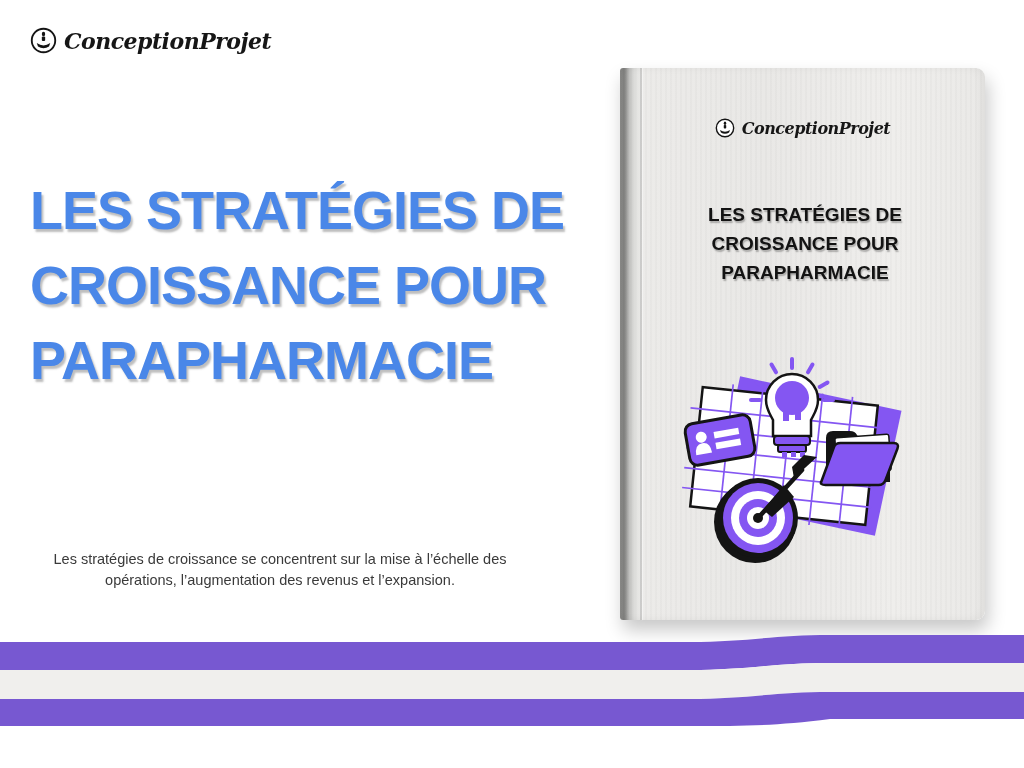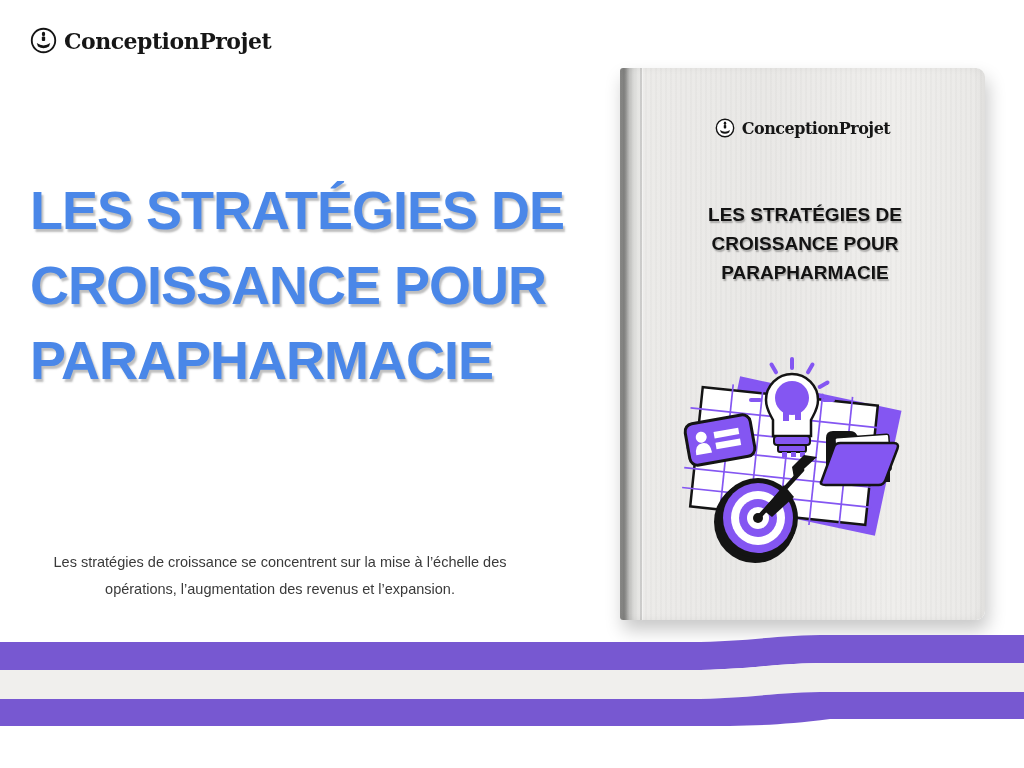--- a/index.html
+++ b/index.html
@@ -11,35 +11,35 @@
     position:relative;
   }
   .slide{position:absolute;inset:0;width:1024px;height:768px;background:#fff;}
 
   
   .logo-row{position:absolute;display:flex;align-items:center;gap:7px;}
   .logo-header{left:30px;top:27px;}
   .logo-icon{flex:0 0 auto;display:block;}
   .logo-text{
     font-family:"DejaVu Serif", serif;
-    font-weight:700;
+    font-style:italic;font-weight:700;
     color:#161616;letter-spacing:-0.5px;
   }
   .logo-header .logo-text{font-size:22px;}
 
   
   .hero-title{
     position:absolute;left:30px;top:173px;width:575px;
     color:#4A87E8;font-weight:700;
     font-size:54px;line-height:75px;letter-spacing:-1px;
     text-shadow:2px 2.5px 2px rgba(110,110,110,0.45);
   }
   .hero-subtitle{
     position:absolute;left:20px;top:534px;width:520px;
-    color:#3a3a3a;font-size:14.5px;line-height:27px;
+    color:#3a3a3a;font-size:14.5px;line-height:21px;
     text-align:center;
   }
 
   
   .book{
     position:absolute;left:620px;top:68px;width:365px;height:552px;
     border-radius:3px 9px 9px 3px;
     background:
       repeating-linear-gradient(90deg, rgba(0,0,0,0.018) 0 2px, rgba(255,255,255,0) 2px 5px),
       linear-gradient(90deg,#8d8d8b 0px,#7e7e7c 4px,#c7c7c5 10px,#e3e3e1 16px,#ecebe9 24px,#e9e8e6 40%,#efeeec 75%,#eae9e7 100%);

